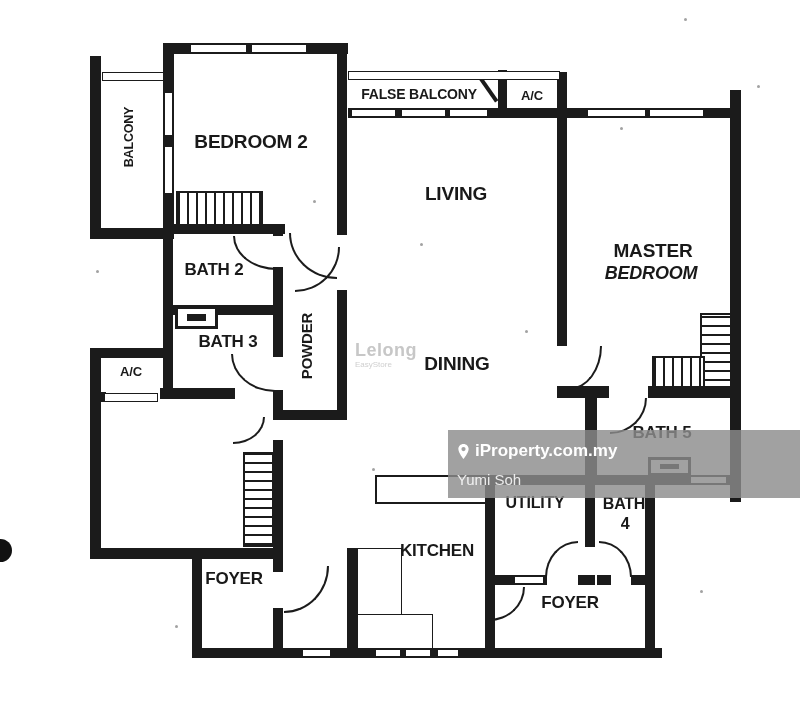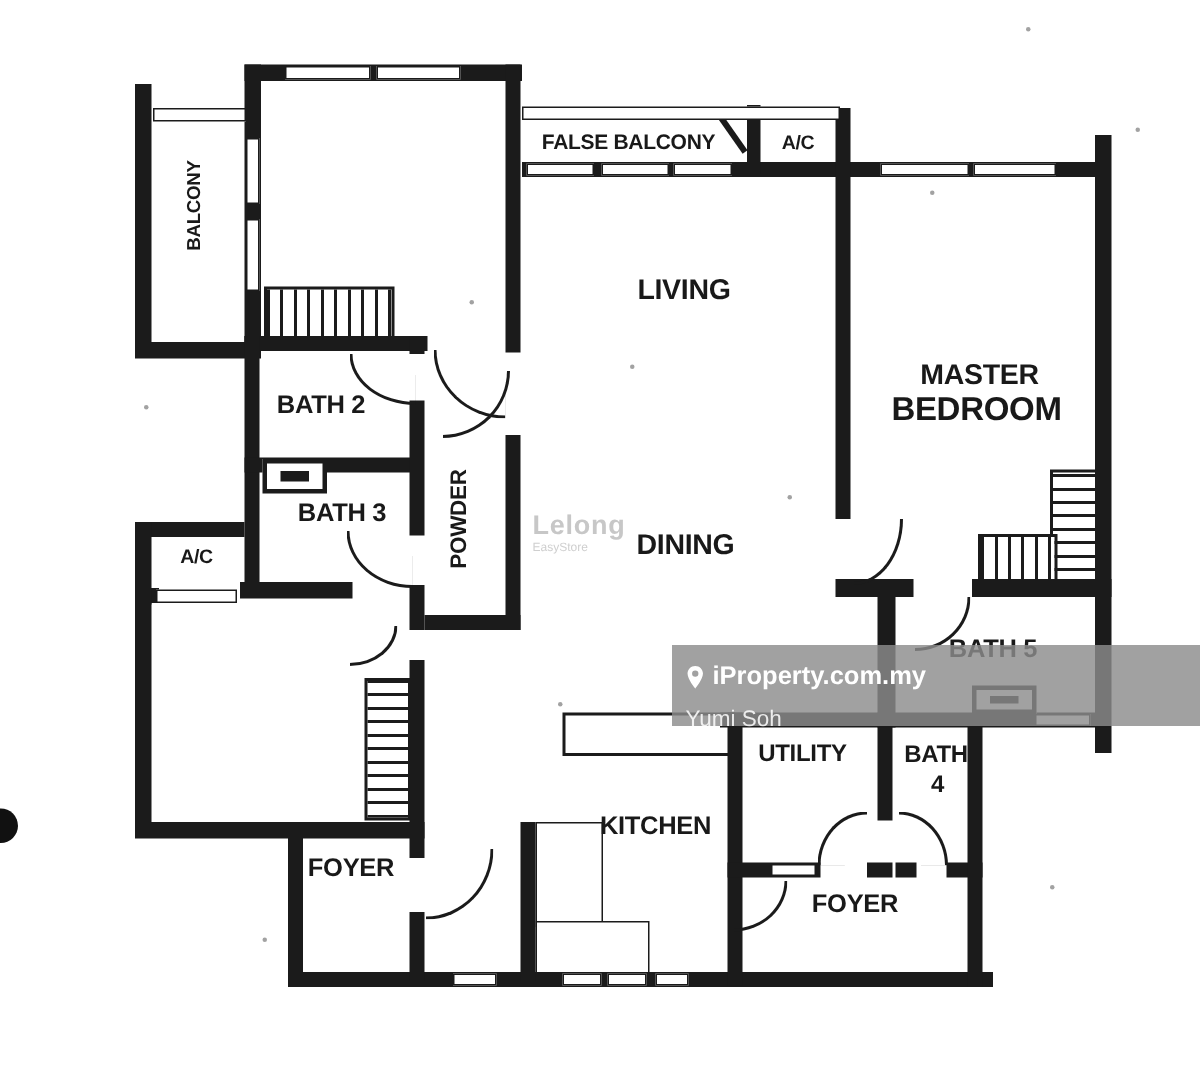--- a/index.html
+++ b/index.html
@@ -22,21 +22,21 @@
   .label{position:absolute;transform:translate(-50%,-50%);font-weight:bold;color:#191919;
          white-space:nowrap;letter-spacing:-0.2px;}
   .label.vert{transform:translate(-50%,-50%) rotate(-90deg);}
   .slash{position:absolute;width:32px;height:4px;background:#1b1b1b;transform:rotate(55deg);transform-origin:left top;}
   .dot{position:absolute;width:3px;height:3px;border-radius:50%;background:#555;opacity:.55;}
   .edge-blob{position:absolute;background:#111;border-radius:0 12px 12px 0;}
   
   #wm-lelong{position:absolute;left:355px;top:341px;color:#c7c7c7;line-height:1;}
   #wm-lelong .big{font-size:18px;font-weight:bold;letter-spacing:0.5px;}
   #wm-lelong .small{font-size:8px;color:#cfcfcf;margin-top:2px;}
-  #wm-band{position:absolute;left:448px;top:430px;width:352px;height:54px;
+  #wm-band{position:absolute;left:448px;top:430px;width:352px;height:68px;
            background:rgba(140,140,140,0.82);}
   #wm-brand{position:absolute;left:27px;top:11px;color:#ffffff;font-size:17px;font-weight:bold;}
   #wm-pin{position:absolute;left:9px;top:13px;}
   #wm-agent{position:absolute;left:9px;top:41px;color:rgba(255,255,255,0.85);font-size:15px;}
 </style>
 </head>
 <body>
 
 <div id="plan">
 
@@ -123,25 +123,26 @@
   <div class="door bl" style="left:231px;top:354px;width:44px;height:38px;"></div>
   <div class="door br" style="left:233px;top:417px;width:32px;height:27px;"></div>
   <div class="door br" style="left:569px;top:346px;width:33px;height:44px;"></div>
   <div class="door br" style="left:610px;top:398px;width:37px;height:36px;"></div>
   <div class="door tl" style="left:545px;top:541px;width:33px;height:36px;"></div>
   <div class="door tr" style="left:599px;top:541px;width:33px;height:36px;"></div>
   <div class="door br" style="left:489px;top:587px;width:36px;height:34px;"></div>
   <div class="door br" style="left:284px;top:566px;width:45px;height:47px;"></div>
 
   <div class="label vert" style="left:129px;top:137px;font-size:12.5px;">BALCONY</div>
+  <div class="label" style="left:251px;top:142px;font-size:19px;">BEDROOM 2</div>
   <div class="label" style="left:419px;top:94px;font-size:14px;">FALSE BALCONY</div>
   <div class="label" style="left:532px;top:95px;font-size:13px;">A/C</div>
   <div class="label" style="left:456px;top:194px;font-size:19px;">LIVING</div>
   <div class="label" style="left:653px;top:251px;font-size:19px;text-align:right;">MASTER</div>
-  <div class="label" style="left:651px;top:273px;font-size:22px;">BEDROOM</div>
+  <div class="label" style="left:651px;top:273px;font-size:18px;font-style:italic;">BEDROOM</div>
   <div class="label" style="left:214px;top:270px;font-size:17px;">BATH 2</div>
   <div class="label" style="left:219px;top:342px;font-size:17px;padding-left:18px;">BATH 3</div>
   <div class="label vert" style="left:306px;top:346px;font-size:15px;">POWDER</div>
   <div class="label" style="left:131px;top:371px;font-size:13px;">A/C</div>
   <div class="label" style="left:457px;top:364px;font-size:19px;">DINING</div>
   <div class="label" style="left:662px;top:433px;font-size:17px;">BATH 5</div>
   <div class="label" style="left:535px;top:503px;font-size:16px;">UTILITY</div>
   <div class="label" style="left:624px;top:504px;font-size:16px;">BATH</div>
   <div class="label" style="left:625px;top:524px;font-size:16px;">4</div>
   <div class="label" style="left:437px;top:551px;font-size:17px;">KITCHEN</div>

